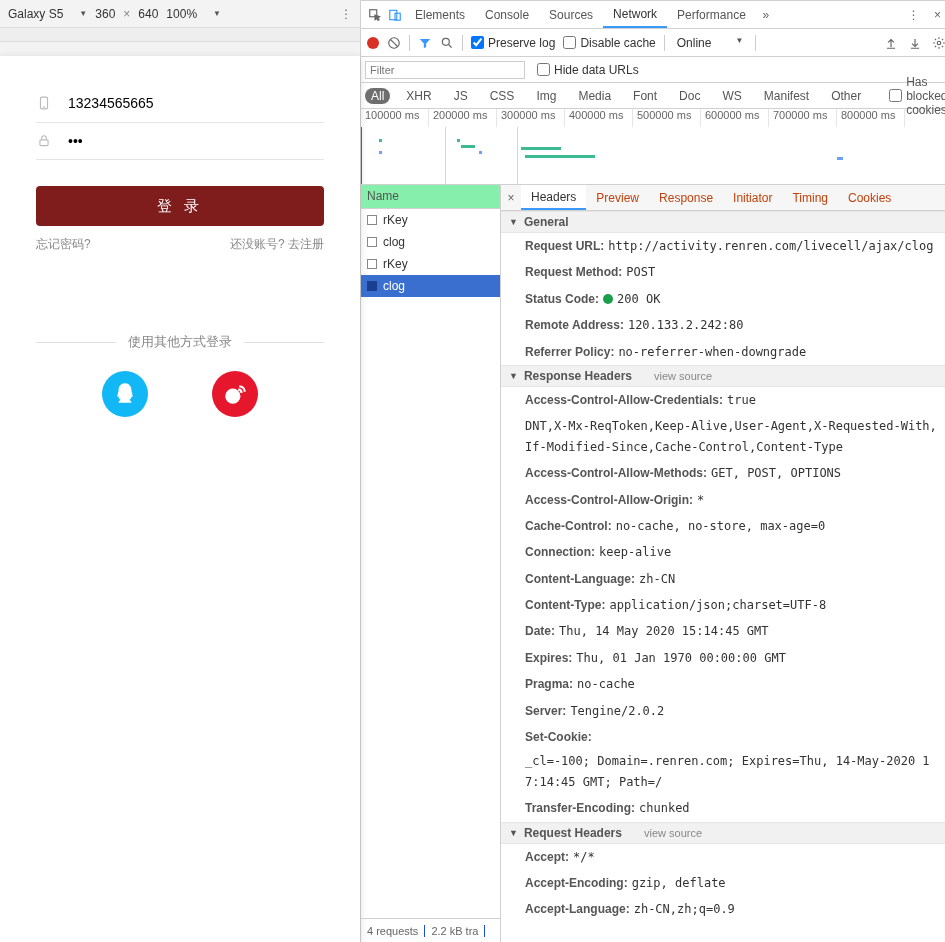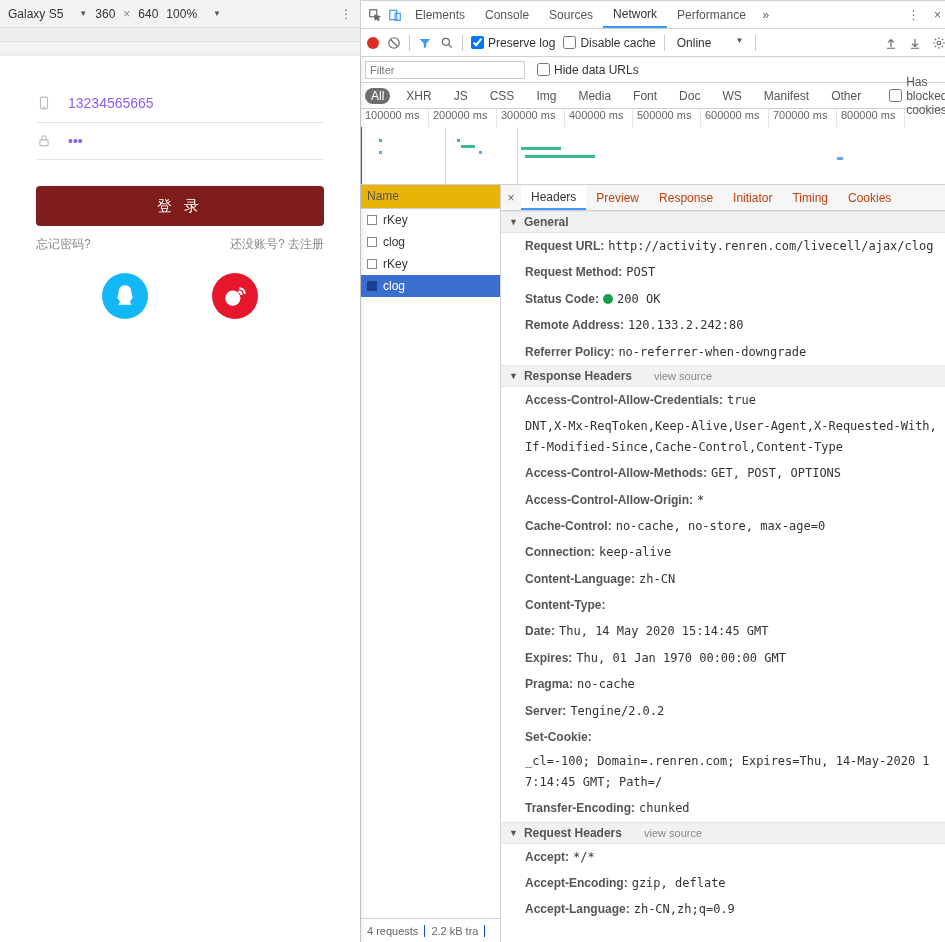--- a/index.html
+++ b/index.html
@@ -11,21 +11,21 @@
 .dev-toolbar { height: 28px; background: #f3f3f3; border-bottom: 1px solid #ddd; display: flex; align-items: center; padding: 0 8px; gap: 8px; font-size: 12px; color: #333; }
 .dev-sel { display: inline-flex; align-items: center; gap: 16px; }
 .tri { font-size: 8px; color: #555; }
 .dim-x { color: #888; }
 .dots { margin-left: auto; color: #666; cursor: pointer; }
 .dev-ruler { height: 14px; background: #eee; border-bottom: 1px solid #ddd; }
 .dev-viewport { flex: 1; display: flex; justify-content: center; padding-top: 14px; }
 .phone { width: 360px; background: #fff; box-shadow: 0 2px 8px rgba(0,0,0,.15); padding: 28px 36px 40px; font-family: -apple-system, "PingFang SC", sans-serif; }
 .field { display: flex; align-items: center; border-bottom: 1px solid #e4e4e4; padding: 10px 0; gap: 16px; }
 .field .icon { width: 16px; color: #aaa; display:flex; justify-content:center; }
-.field input { border: none; outline: none; font-size: 14px; flex: 1; background: transparent; color:#8b5cf6; }
+.field input { border: none; outline: none; font-size: 14px; flex: 1; background: transparent; color:#000000; }
 .login-btn { margin-top: 26px; width: 100%; height: 40px; background: #7f1d1d; color: #fff; border: none; border-radius: 4px; font-size: 15px; letter-spacing: 4px; cursor: pointer; }
 .links { display: flex; justify-content: space-between; margin-top: 10px; font-size: 12px; color: #888; }
 .links span { cursor: pointer; }
 .alt-title { margin-top: 80px; display: flex; align-items: center; gap: 12px; color: #888; font-size: 13px; }
 .alt-title::before, .alt-title::after { content: ""; flex: 1; height: 1px; background: #e0e0e0; }
 .alt-icons { display: flex; justify-content: center; gap: 64px; margin-top: 20px; }
 .circ { width: 46px; height: 46px; border-radius: 50%; display: flex; align-items: center; justify-content: center; cursor: pointer; }
 .qq { background: #12b7f5; }
 .weibo { background: #e6162d; }
 .circ svg { width: 26px; height: 26px; fill: #fff; }
@@ -55,21 +55,21 @@
 
 .waterfall { height: 76px; border-bottom: 1px solid #d0d0d0; position:relative; font-size:11px; color:#666; overflow:hidden; }
 .wf-ticks { display:flex; height:18px; }
 .wf-tick { width: 68px; border-right:1px solid #e5e5e5; padding-left:4px; }
 .wf-body { position:relative; height:58px; }
 .wf-vline { position:absolute; top:0; bottom:0; width:1px; background:#f2cccc; }
 .wf-mark { position:absolute; height:3px; background:#3cba92; }
 
 .net-main { flex:1; display:flex; min-height:0; }
 .req-list { width:140px; border-right:1px solid #d0d0d0; display:flex; flex-direction:column; font-size:12px; }
-.req-head { height:24px; border-bottom:1px solid #d0d0d0; padding:4px 6px; color:#555; background:#eab308; }
+.req-head { height:24px; border-bottom:1px solid #d0d0d0; padding:4px 6px; color:#555; background:#86efac; }
 .req-row { height:22px; display:flex; align-items:center; gap:6px; padding:0 6px; cursor:pointer; }
 .req-row .sq { width:10px; height:10px; border:1px solid #888; }
 .req-row.sel { background:#3b6fcf; color:#fff; }
 .req-row.sel .sq { background:#1b3f8f; border-color:#1b3f8f; }
 .req-foot { margin-top:auto; height:24px; border-top:1px solid #d0d0d0; display:flex; align-items:center; font-size:11px; color:#666; }
 .req-foot span { padding:0 6px; border-right:1px solid #1d4ed8; }
 
 .detail { flex:1; display:flex; flex-direction:column; min-width:0; }
 .detail-tabs { height:26px; border-bottom:1px solid #d0d0d0; display:flex; align-items:center; font-size:12px; background:#f6f6f6; }
 .dclose { width:20px; text-align:center; cursor:pointer; color:#666; }
@@ -123,20 +123,23 @@
                 <path d="M8 10V7a4 4 0 0 1 8 0v3"></path>
               </svg>
           </span>
           <input type="password" value="•••" style="">
         </div>
         <button class="login-btn">登 录</button>
         <div class="links">
           <span>忘记密码?</span>
           <span>还没账号? 去注册</span>
         </div>
+        <div class="alt-title">
+            <span>使用其他方式登录</span>
+          </div>
         <div class="alt-icons">
           <div class="circ qq">
             <svg viewBox="0 0 24 24">
                 <path d="M12 2C8 2 6 5 6 9c0 1-1 3-1 5 0 1 1 1 1 0 0 2 1 3 2 3-1 1-2 2-2 3h12c0-1-1-2-2-3 1 0 2-1 2-3 0 1 1 1 1 0 0-2-1-4-1-5 0-4-2-7-6-7z"></path>
               </svg>
           </div>
           <div class="circ weibo">
             <svg viewBox="0 0 24 24">
                 <circle cx="10" cy="14" r="7"></circle>
                 <path d="M16 5c3 0 5 2 5 5" stroke="#fff" stroke-width="2" fill="none"></path>
@@ -373,20 +376,21 @@
             <div class="kv">
               <b>Connection:</b>
               <span class="v">keep-alive</span>
             </div>
             <div class="kv">
               <b>Content-Language:</b>
               <span class="v">zh-CN</span>
             </div>
             <div class="kv">
               <b>Content-Type:</b>
+              <span class="v">application/json;charset=UTF-8</span>
             </div>
             <div class="kv">
               <b>Date:</b>
               <span class="v">Thu, 14 May 2020 15:14:45 GMT</span>
             </div>
             <div class="kv">
               <b>Expires:</b>
               <span class="v">Thu, 01 Jan 1970 00:00:00 GMT</span>
             </div>
             <div class="kv">

